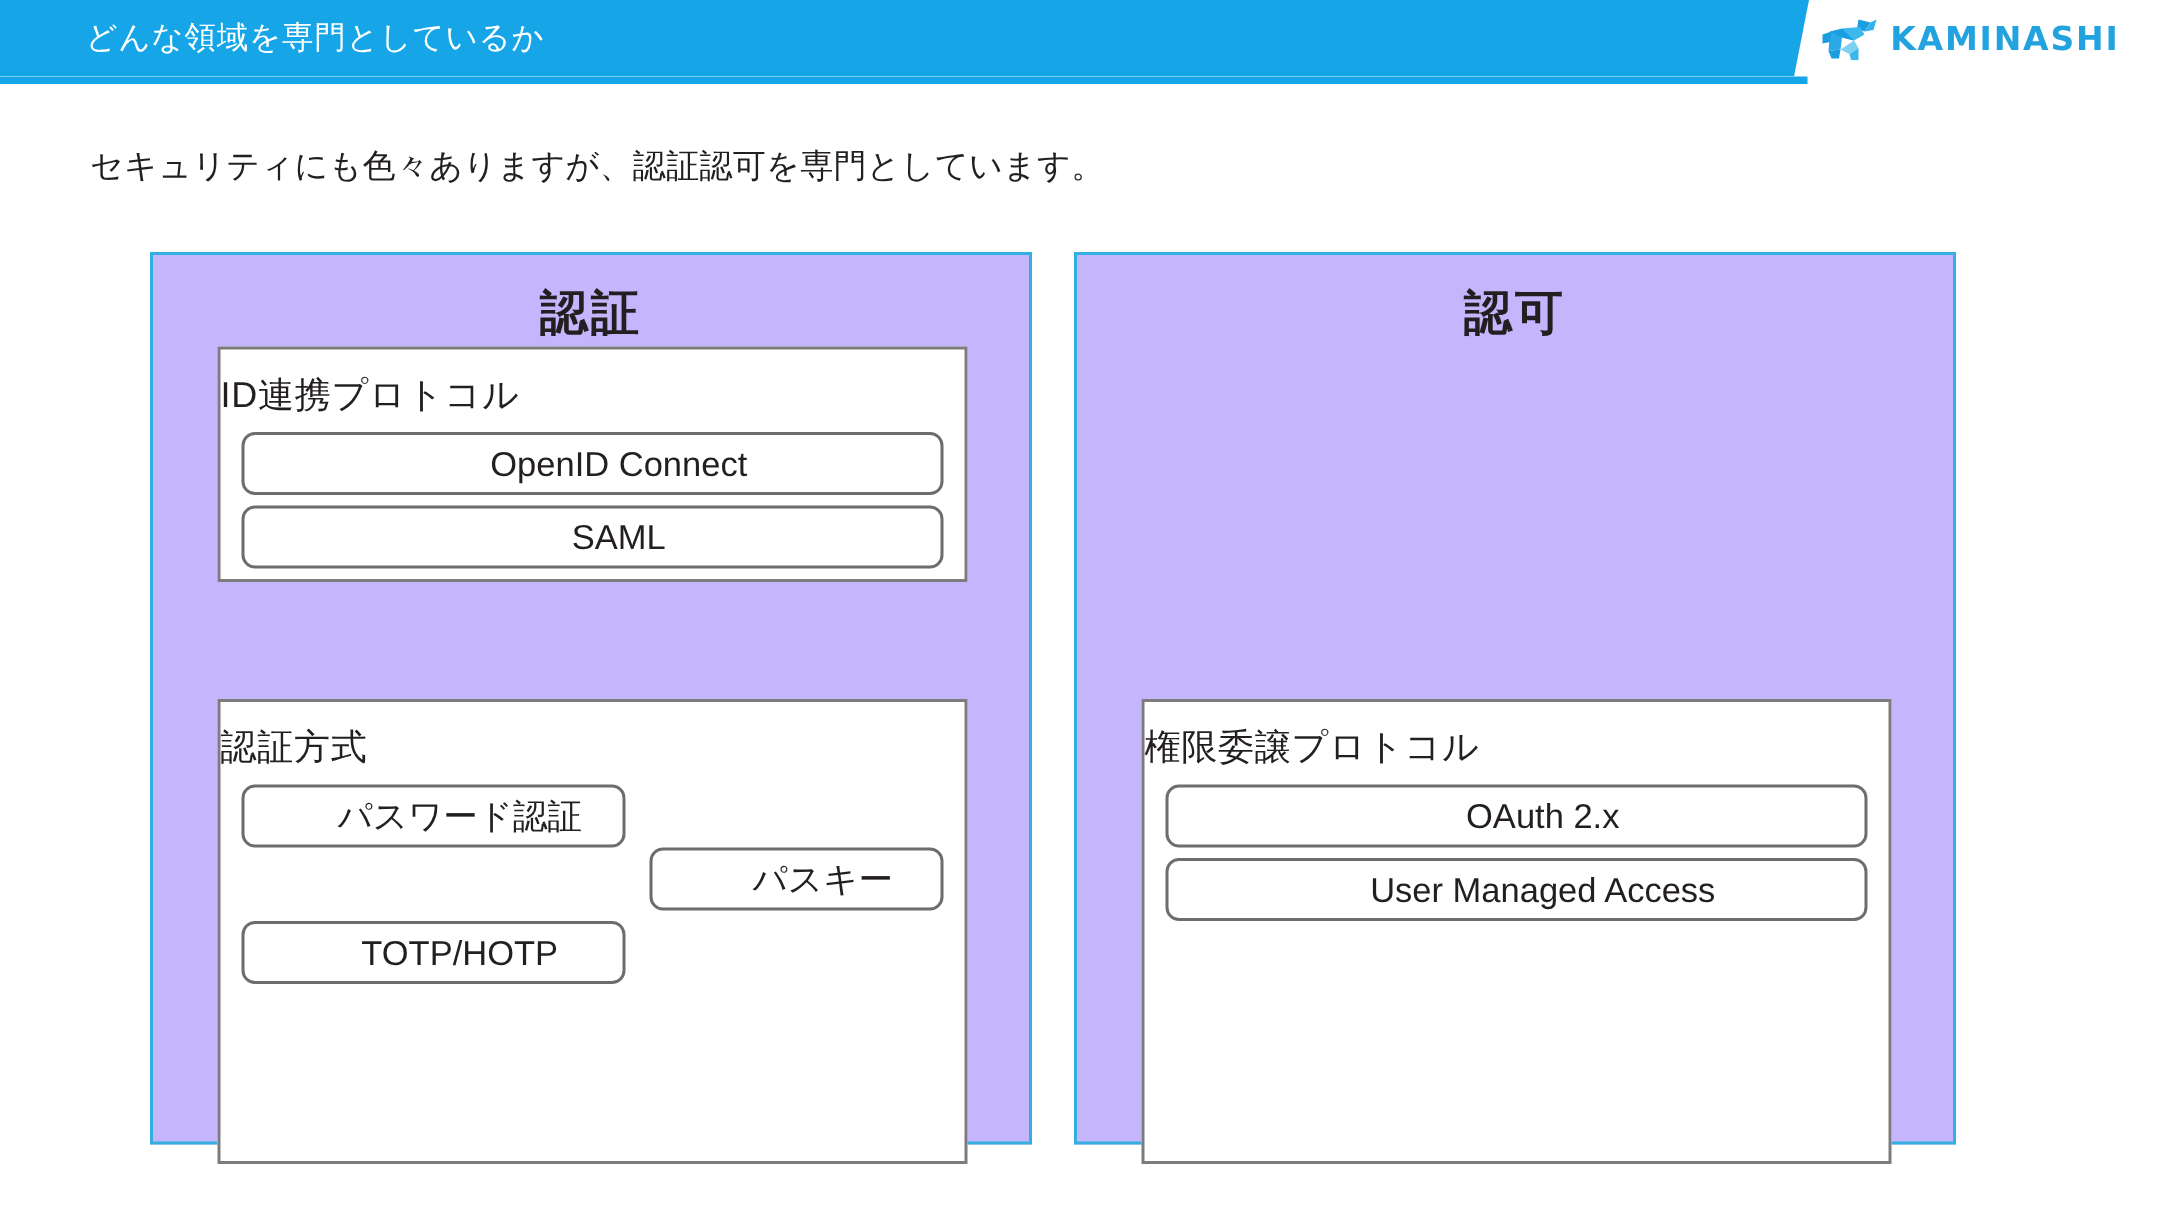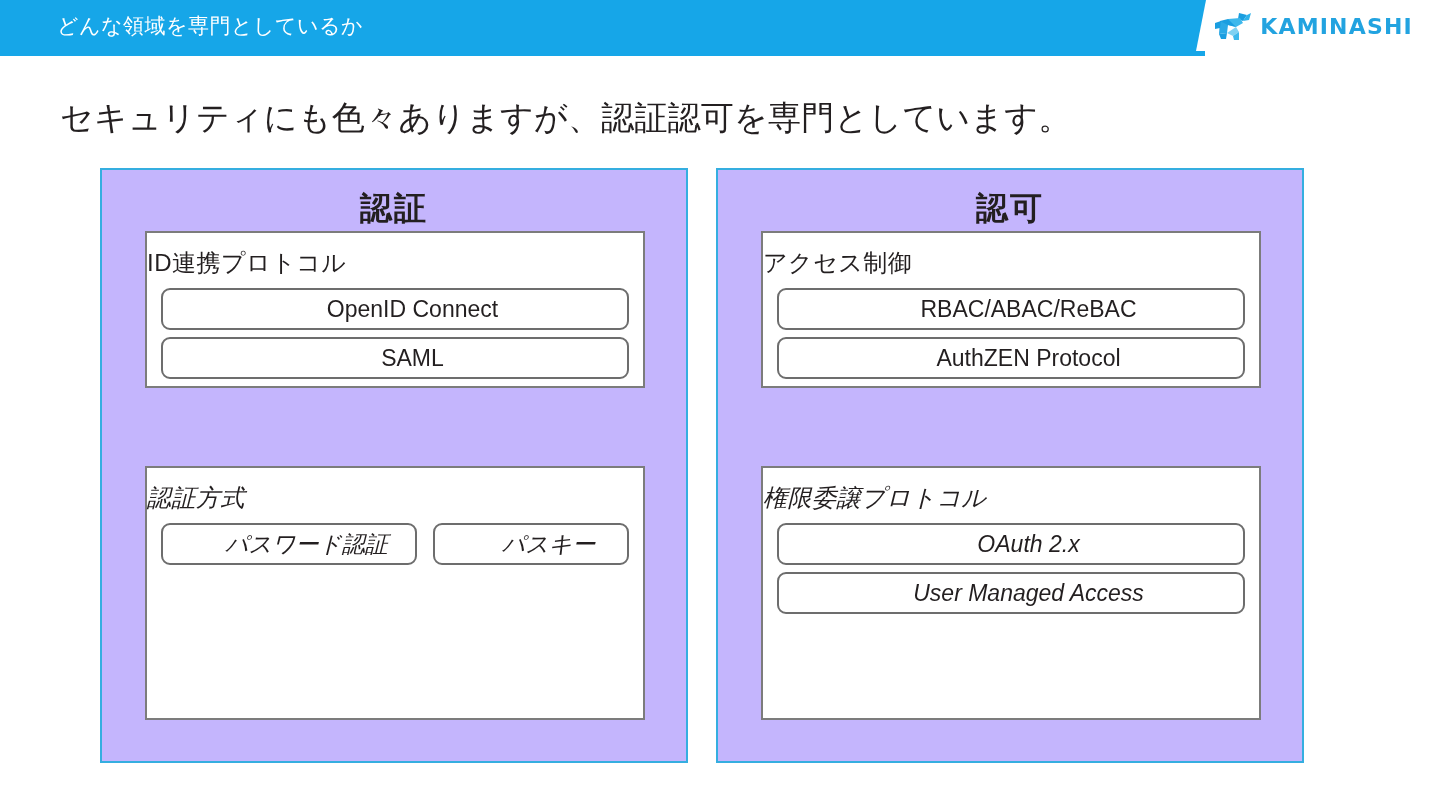--- a/index.html
+++ b/index.html
@@ -76,21 +76,21 @@
     color: #22a3e0;
     line-height: 1;
     white-space: nowrap;
   }
 
   
   .lead {
     position: absolute;
     left: 60px;
     top: 96px;
-    font-size: 33px;
+    font-size: 22px;
     color: #231f20;
     white-space: nowrap;
     letter-spacing: 0.2px;
   }
 
   
   .panels {
     position: absolute;
     left: 0;
     top: 168px;
@@ -121,21 +121,21 @@
   .group {
     position: absolute;
     left: 43px;
     width: 500px;
     border: 2px solid #7c7c7c;
     box-sizing: border-box;
     background: #ffffff;
   }
 
   .panel .group:nth-of-type(1) { top: 93px; height: 188px; }
-  .panel .group:nth-of-type(2) { top: 296px; height: 254px; font-style: italic; }
+  .panel .group:nth-of-type(2) { top: 296px; height: 310px; }
 
   .group-title {
     font-size: 24px;
     color: #231f20;
     margin-top: 14px;
     margin-bottom: 9px;
     letter-spacing: 0.5px;
   }
 
   .pill-row {
@@ -153,21 +153,21 @@
     text-align: center;
     font-size: 23px;
     color: #231f20;
     background: #ffffff;
     white-space: nowrap;
     overflow: hidden;
     padding-left: 35px;
   }
   .pill.grow { flex: 1 1 auto; }
   .pill.w-pw { width: 256px; flex: 0 0 256px; }
-  .pill.w-pk { width: 196px; flex: 0 0 196px; }
+  .pill.w-pk { width: 196px; flex: 0 0 196px; margin-top: 42px; }
   .pill.w-totp { width: 256px; flex: 0 0 256px; }
 </style>
 </head>
 <body>
 
 <div class="header">
   <div class="header-bar"></div>
   <div class="header-underline"></div>
   <div class="header-title">どんな領域を専門としているか</div>
 
@@ -193,20 +193,23 @@
 
   <div class="panel left">
     <div class="panel-title">認証</div>
 
     <div class="group">
       <div class="group-title">認証方式</div>
       <div class="pill-row">
         <div class="pill w-pw">パスワード認証</div>
         <div class="pill w-pk">パスキー</div>
       </div>
+      <div class="pill-row">
+        <div class="pill w-totp">TOTP/HOTP</div>
+      </div>
     </div>
 
     <div class="group">
       <div class="group-title">ID連携プロトコル</div>
       <div class="pill-row">
         <div class="pill grow">OpenID Connect</div>
       </div>
       <div class="pill-row">
         <div class="pill grow">SAML</div>
       </div>
@@ -219,24 +222,15 @@
     <div class="group">
       <div class="group-title">権限委譲プロトコル</div>
       <div class="pill-row">
         <div class="pill grow">OAuth 2.x</div>
       </div>
       <div class="pill-row">
         <div class="pill grow">User Managed Access</div>
       </div>
     </div>
 
-    <div class="group">
-      <div class="group-title">アクセス制御</div>
-      <div class="pill-row">
-        <div class="pill grow">RBAC/ABAC/ReBAC</div>
-      </div>
-      <div class="pill-row">
-        <div class="pill grow">AuthZEN Protocol</div>
-      </div>
-    </div>
   </div>
 
 </div>
 
 </body></html>

